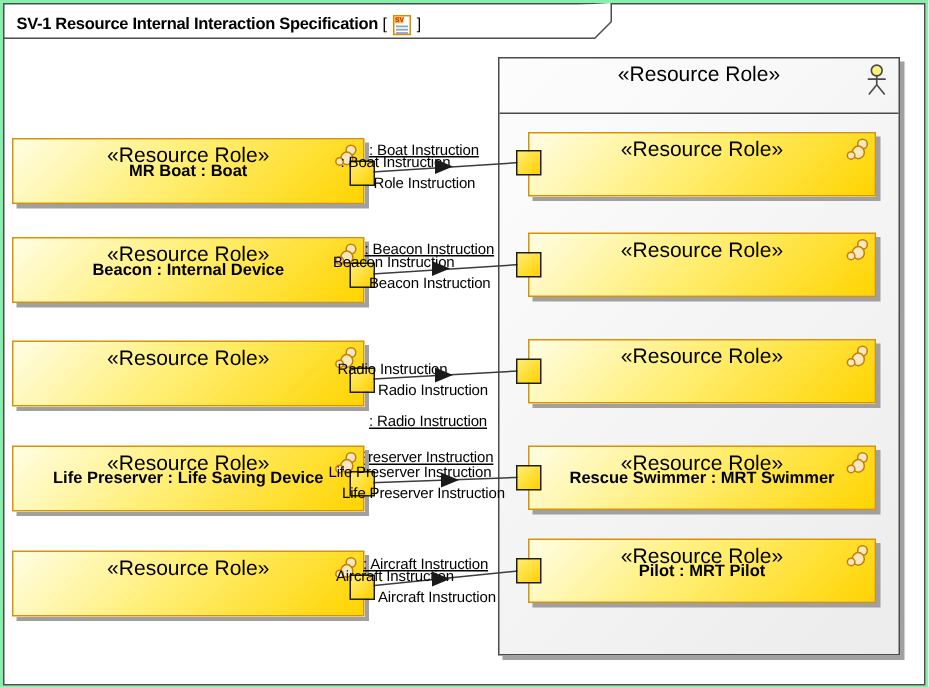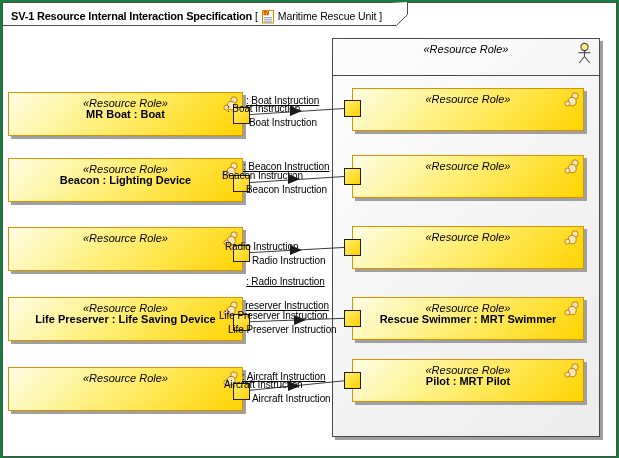--- a/index.html
+++ b/index.html
@@ -1,27 +1,27 @@
 <!DOCTYPE html>
 <html><head>
 <meta charset="utf-8">
 <style>
   html,body{margin:0;padding:0;background:#ffffff;}
-  #canvas{position:relative;width:619px;height:458px;background:#15803d;overflow:hidden;
+  #canvas{position:relative;width:619px;height:458px;background:#86efac;overflow:hidden;
           font-family:"Liberation Sans","DejaVu Sans",sans-serif;}
   #frame{position:absolute;left:2px;top:2px;width:613px;height:453px;border:1px solid #4d4d4d;z-index:0;background:#ffffff;}
   
   #titletab{position:absolute;left:2px;top:2px;width:406px;height:24px;z-index:8;}
   #titletext{position:absolute;left:9px;top:6px;white-space:nowrap;font-size:10.5px;letter-spacing:-0.1px;color:#000;display:flex;align-items:center;gap:3px;}
   .ttl-bold{font-weight:bold;font-size:11px;letter-spacing:-0.2px;}
   
   .rbox{position:absolute;border:1px solid #d89400;
         background:linear-gradient(135deg,#fffde4 0%,#ffef77 45%,#ffd400 100%);
         box-shadow:3px 3px 0 #a0a0a0;text-align:center;z-index:3;}
-  .stereo{font-size:11px;color:#000;margin-top:5px;line-height:10px;font-style:italic;}
+  .stereo{font-size:14px;color:#000;margin-top:5px;line-height:10px;}
   .bname{font-size:11px;font-weight:bold;color:#000;line-height:13px;}
   .roleicon{position:absolute;top:2px;right:3px;z-index:4;}
   
   #team{position:absolute;left:332px;top:38px;width:266px;height:397px;border:1px solid #4a4a4a;
         background:linear-gradient(135deg,#fdfdfd 0%,#ececec 100%);box-shadow:3px 3px 0 #a0a0a0;z-index:1;}
   #teamhead{position:absolute;left:0;top:0;width:100%;height:36px;border-bottom:1px solid #4a4a4a;text-align:center;}
   
   .port{position:absolute;width:15px;height:15px;border:1px solid #1f1f00;
         background:linear-gradient(135deg,#ffee72,#ffd000);z-index:5;}
   
@@ -47,21 +47,20 @@
       <span style="display:inline-block;line-height:0;">
         <svg width="14" height="16" viewBox="0 0 14 16">
           <rect x="1.5" y="2.5" width="11" height="12.5" fill="#ffffff" stroke="#d98c00" stroke-width="1"></rect>
           <rect x="2" y="3" width="6" height="4.5" fill="#f7b93e"></rect>
           <text x="2.4" y="6.8" font-size="4.5" font-weight="bold" fill="#cc2200" font-family="Liberation Sans,sans-serif">SV</text>
           <rect x="3" y="9" width="8" height="1.2" fill="#8fa3c0"></rect>
           <rect x="3" y="11.2" width="8" height="1.2" fill="#8fa3c0"></rect>
           <rect x="3" y="13.4" width="8" height="1.2" fill="#8fa3c0"></rect>
         </svg>
       </span>
-      <span>Maritime Rescue Unit</span>
       <span>]</span>
     </div>
   </div>
 
   <div id="team">
     <div id="teamhead">
       <div class="stereo">«Resource Role»</div>
     </div>
     <span style="position:absolute;top:3px;right:6px;line-height:0;">
       <svg width="17" height="23" viewBox="0 0 17 23">
@@ -78,21 +77,21 @@
     <div class="stereo">«Resource Role»</div>
     <div class="bname">MR Boat : Boat</div>
     <span class="roleicon"><svg width="16" height="16">
           <circle cx="11" cy="5" r="3.2" fill="#f7e8c4" stroke="#c77d00" stroke-width="1"></circle>
           <ellipse cx="8.2" cy="10.6" rx="4" ry="4.2" fill="#f7e8c4" stroke="#c77d00" stroke-width="1"></ellipse>
           <circle cx="3.4" cy="12.6" r="2.5" fill="#f7e8c4" stroke="#c77d00" stroke-width="1"></circle>
         </svg></span>
   </div>
   <div class="rbox" style="left:8px;top:158px;width:233px;height:42px;">
     <div class="stereo">«Resource Role»</div>
-    <div class="bname">Beacon : Lighting Device</div>
+    <div class="bname">Beacon : Internal Device</div>
     <span class="roleicon"><svg width="16" height="16">
           <circle cx="11" cy="5" r="3.2" fill="#f7e8c4" stroke="#c77d00" stroke-width="1"></circle>
           <ellipse cx="8.2" cy="10.6" rx="4" ry="4.2" fill="#f7e8c4" stroke="#c77d00" stroke-width="1"></ellipse>
           <circle cx="3.4" cy="12.6" r="2.5" fill="#f7e8c4" stroke="#c77d00" stroke-width="1"></circle>
         </svg></span>
   </div>
   <div class="rbox" style="left:8px;top:227px;width:233px;height:42px;">
     <div class="stereo">«Resource Role»</div>
     <span class="roleicon"><svg width="16" height="16">
           <circle cx="11" cy="5" r="3.2" fill="#f7e8c4" stroke="#c77d00" stroke-width="1"></circle>
@@ -184,21 +183,21 @@
   <svg class="arrows" width="619" height="458">
     <polygon points="302,111 290,106 290,116" fill="#1a1a1a"></polygon>
     <polygon points="300,179 288,174 288,184" fill="#1a1a1a"></polygon>
     <polygon points="302,250 290,245 290,255" fill="#1a1a1a"></polygon>
     <polygon points="306,320 294,315 294,325" fill="#1a1a1a"></polygon>
     <polygon points="300,386 288,381 288,391" fill="#1a1a1a"></polygon>
   </svg>
 
   <div class="lbl u" style="left:246px;top:95px;">: Boat Instruction</div>
   <div class="lbl" style="left:227px;top:103px;">: Boat Instruction</div>
-  <div class="lbl" style="left:249px;top:117px;">Boat Instruction</div>
+  <div class="lbl" style="left:249px;top:117px;">Role Instruction</div>
 
   <div class="lbl u" style="left:243px;top:161px;">: Beacon Instruction</div>
   <div class="lbl" style="left:222px;top:170px;">Beacon Instruction</div>
   <div class="lbl" style="left:246px;top:184px;">Beacon Instruction</div>
 
   <div class="lbl u" style="left:246px;top:233px;margin-top:43px;">: Radio Instruction</div>
   <div class="lbl" style="left:225px;top:241px;">Radio Instruction</div>
   <div class="lbl" style="left:252px;top:255px;">Radio Instruction</div>
 
   <div class="lbl u under" style="left:215px;top:300px;">: Life Preserver Instruction</div>

